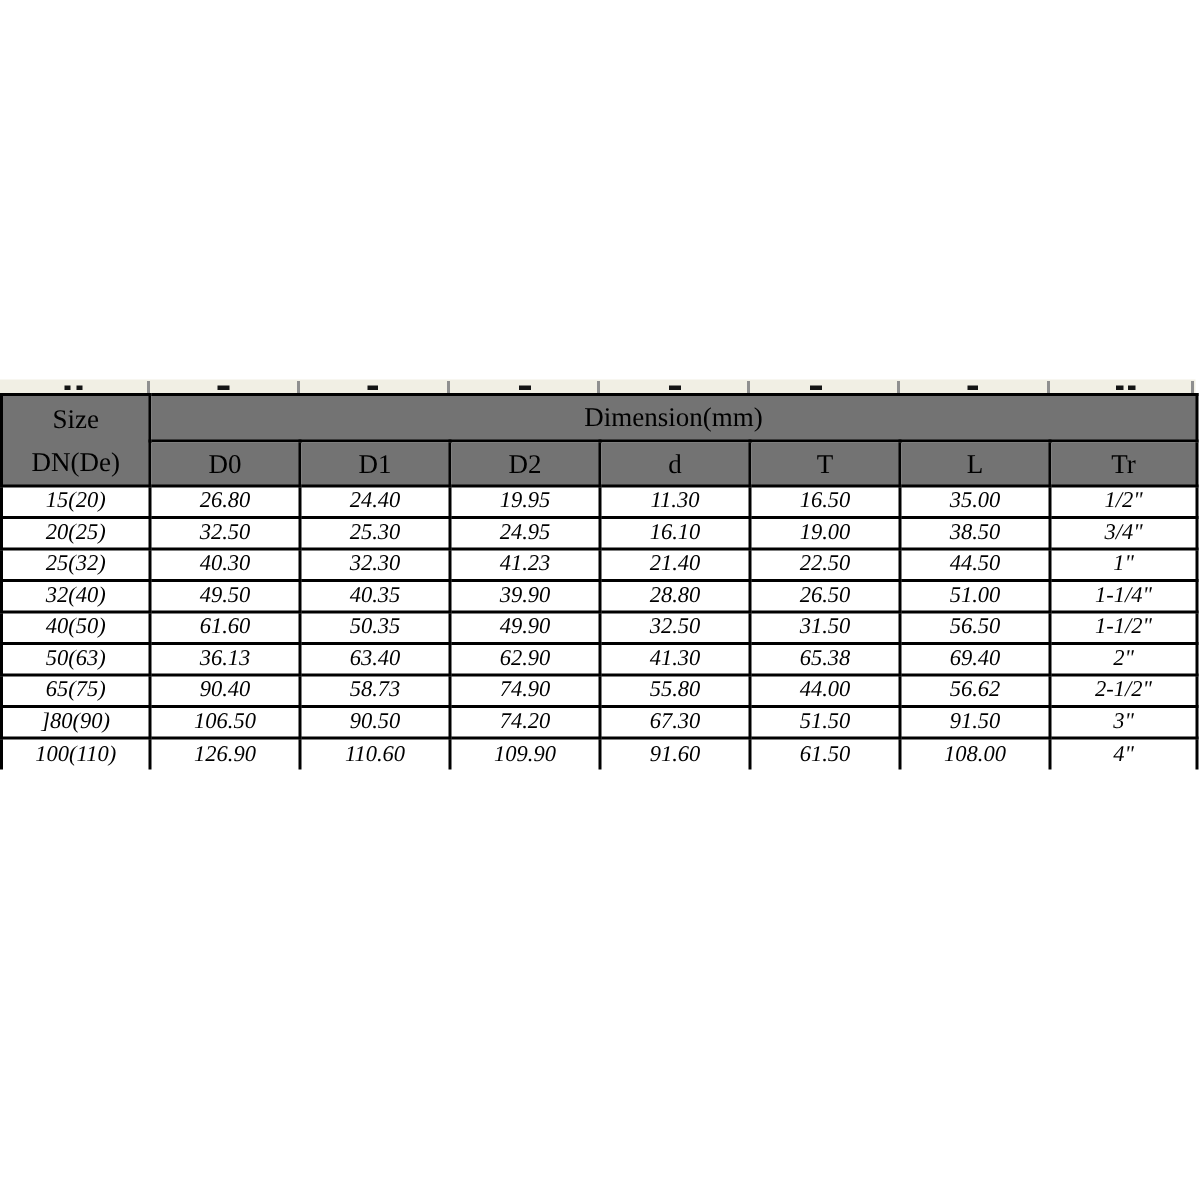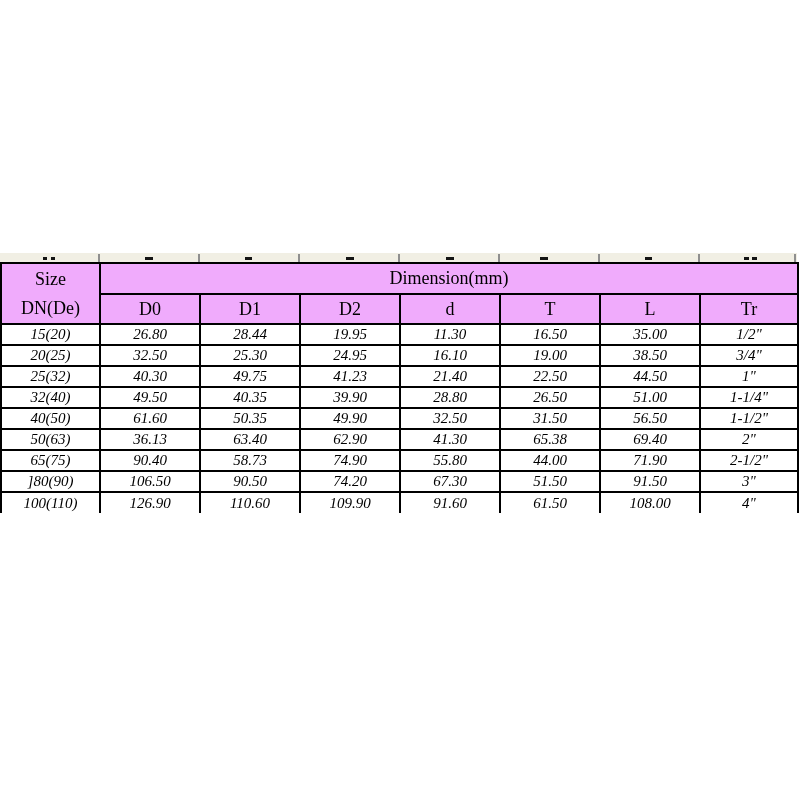--- a/index.html
+++ b/index.html
@@ -51,21 +51,21 @@
   table.spec-table td, table.spec-table th {
     border: 2px solid #000;
     text-align: center;
     vertical-align: middle;
     padding: 0;
     color: #000;
     overflow: hidden;
     white-space: nowrap;
   }
   tr.header-row-1 th, tr.header-row-2 th {
-    background: #f0abfc;
+    background: #737373;
     font-weight: normal;
     font-size: 18px;
   }
   tr.header-row-1 { height: 31px; }
   tr.header-row-2 { height: 30px; }
   th.size-head {
     line-height: 29px;
     font-size: 18px;
   }
   tr.data-row { height: 21px; font-style: italic; }
@@ -127,41 +127,41 @@
       <th>d</th>
       <th>T</th>
       <th>L</th>
       <th>Tr</th>
     </tr>
   </thead>
   <tbody>
       <tr class="data-row">
         <td>15(20)</td>
         <td>26.80</td>
-        <td>28.44</td>
+        <td>24.40</td>
         <td>19.95</td>
         <td>11.30</td>
         <td>16.50</td>
         <td>35.00</td>
         <td>1/2"</td>
       </tr>
       <tr class="data-row">
         <td>20(25)</td>
         <td>32.50</td>
         <td>25.30</td>
         <td>24.95</td>
         <td>16.10</td>
         <td>19.00</td>
         <td>38.50</td>
         <td>3/4"</td>
       </tr>
       <tr class="data-row">
         <td>25(32)</td>
         <td>40.30</td>
-        <td>49.75</td>
+        <td>32.30</td>
         <td>41.23</td>
         <td>21.40</td>
         <td>22.50</td>
         <td>44.50</td>
         <td>1"</td>
       </tr>
       <tr class="data-row">
         <td>32(40)</td>
         <td>49.50</td>
         <td>40.35</td>
@@ -191,21 +191,21 @@
         <td>69.40</td>
         <td>2"</td>
       </tr>
       <tr class="data-row">
         <td>65(75)</td>
         <td>90.40</td>
         <td>58.73</td>
         <td>74.90</td>
         <td>55.80</td>
         <td>44.00</td>
-        <td>71.90</td>
+        <td>56.62</td>
         <td>2-1/2"</td>
       </tr>
       <tr class="data-row">
         <td>]80(90)</td>
         <td>106.50</td>
         <td>90.50</td>
         <td>74.20</td>
         <td>67.30</td>
         <td>51.50</td>
         <td>91.50</td>

